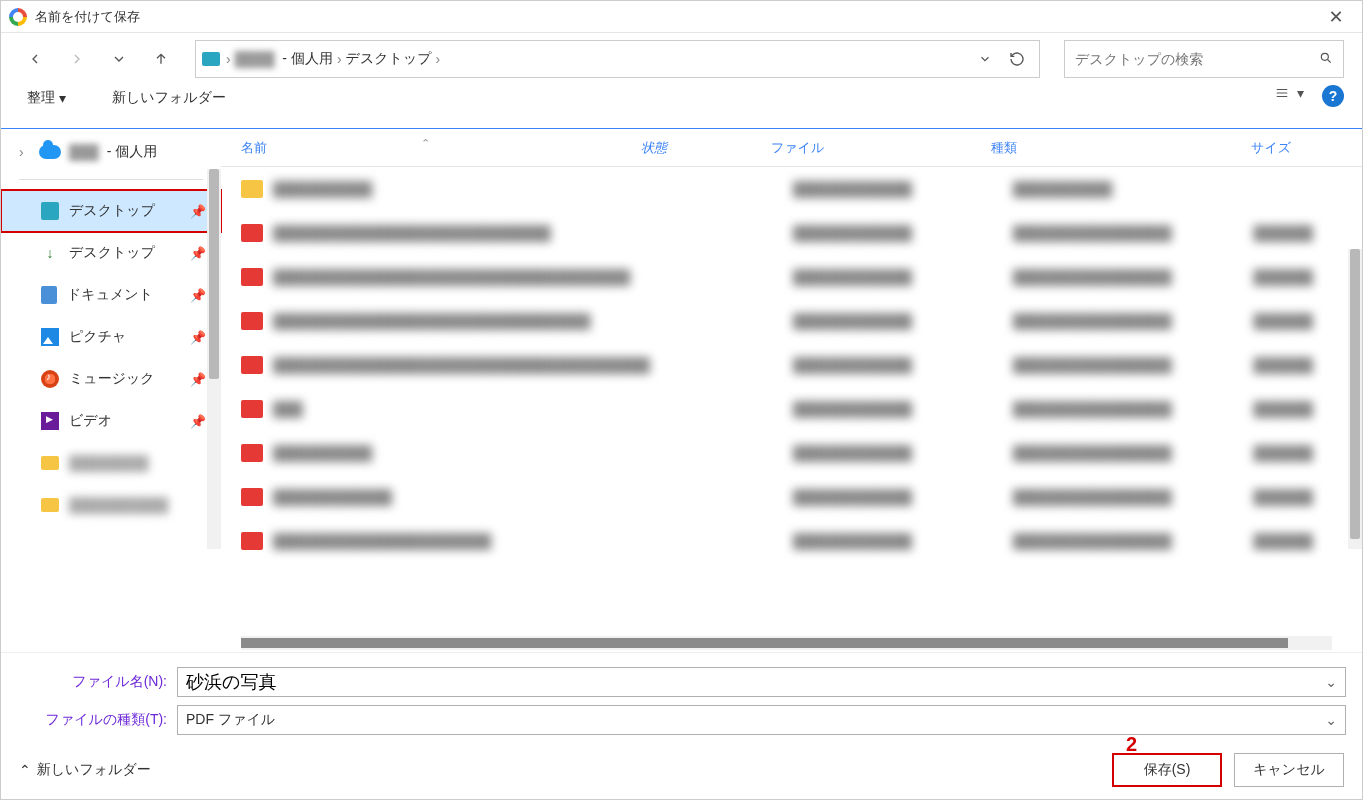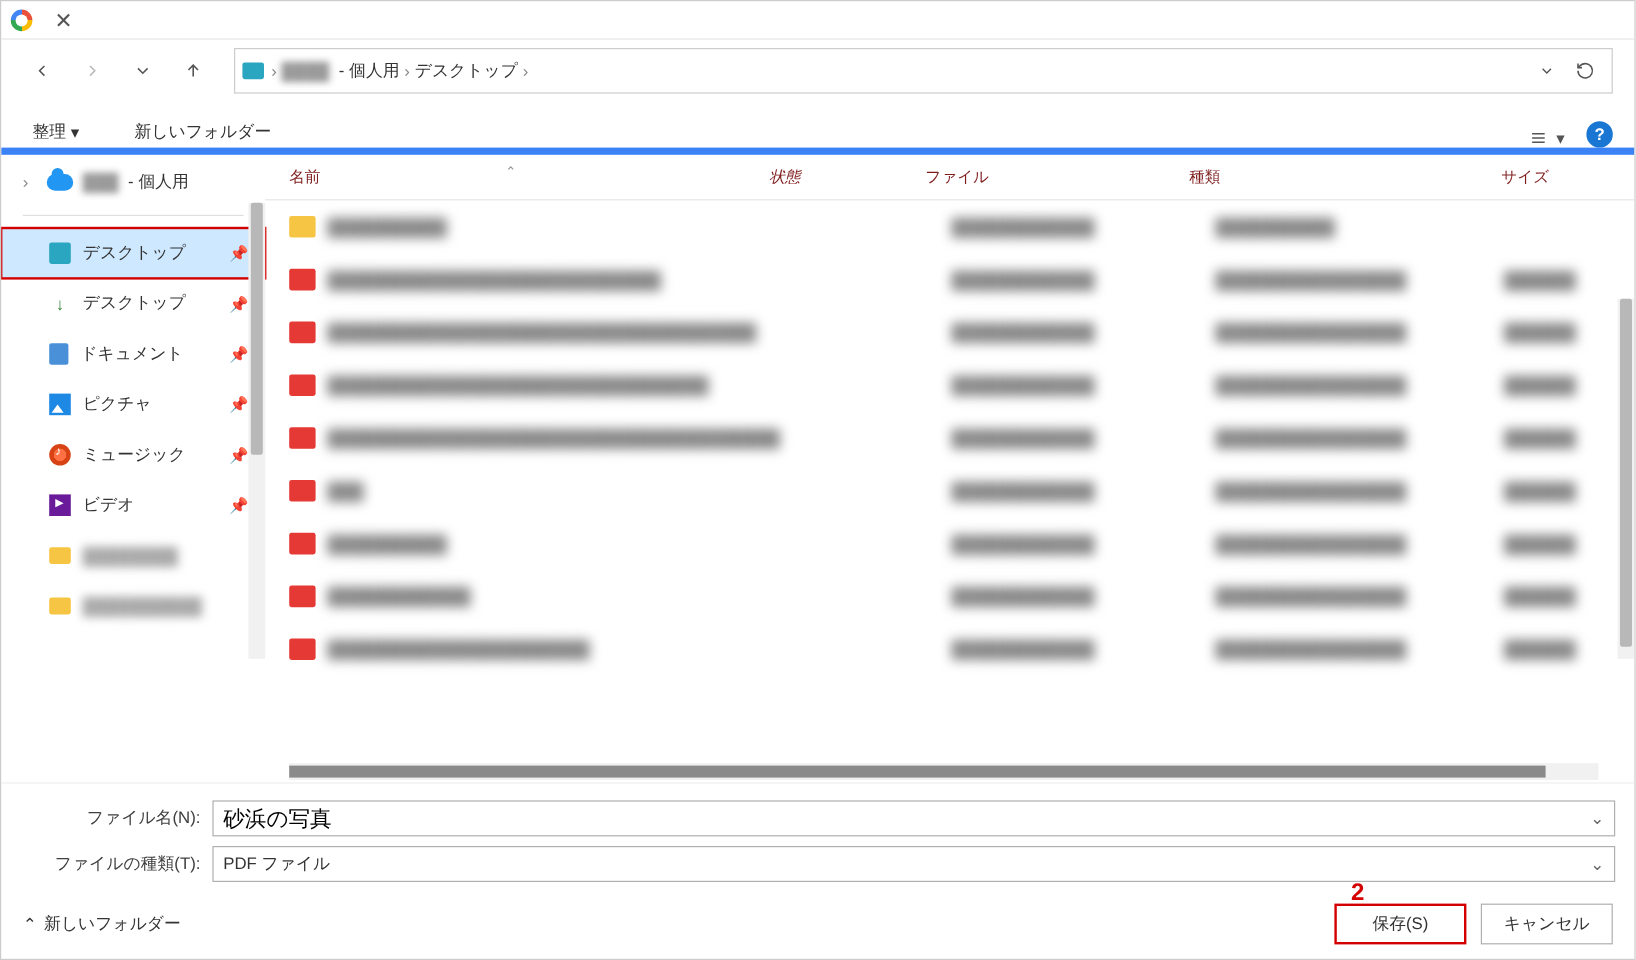--- a/index.html
+++ b/index.html
@@ -21,21 +21,21 @@
 .addrbar .crumb { color: #333; padding: 0 4px; }
 .addrbar .crumb.blur { filter: blur(3px); color: #999; }
 .addrbar .sep { color: #888; }
 .addrbar .spacer { flex: 1; }
 .addrbar .dd, .addrbar .refresh { width: 32px; display:flex; justify-content:center; color:#555; }
 .searchbox { width: 280px; height: 38px; border: 1px solid #ccc; display: flex; align-items: center; padding: 0 10px; margin-left: 14px; }
 .searchbox input { border: none; outline: none; flex: 1; font-size: 14px; color: #888; background: transparent; }
 .searchbox .sicon { color: #555; }
 
 
-.toolrow { height: 44px; display:flex; align-items:flex-end; padding: 0 18px; border-bottom:6px solid #3b82f6; }
+.toolrow { height: 44px; display:flex; align-items:flex-start; padding: 0 18px; border-bottom:1px solid #3b82f6; }
 .tbtn { padding: 4px 8px; color:#333; display:flex; align-items:center; gap:4px; }
 .tspacer { flex:1; }
 .viewbtn { display:flex; align-items:center; gap:6px; color:#555; margin-right:18px; }
 .help { width:22px; height:22px; border-radius:50%; background:#1976d2; color:#fff; display:flex; align-items:center; justify-content:center; font-size:14px; font-weight:bold; }
 
 
 .body { flex:1; display:flex; min-height:0; }
 .tree { width:220px; display:flex; flex-direction:column; padding-top:6px; position:relative; }
 .treerow { height:34px; display:flex; align-items:center; padding-left:18px; gap:8px; }
 .treerow .expand { width:12px; color:#888; }
@@ -55,21 +55,21 @@
 .qi-music::after { content:"♪"; position:absolute; color:#fff; font-size:10px; left:5px; top:1px; }
 .qi-video { width:18px; height:18px; background:#6a1b9a; position:relative; }
 .qi-video::after { content:"▶"; position:absolute; color:#fff; font-size:9px; left:5px; top:2px; }
 .qi-folder { width:18px; height:14px; background:#f6c544; border-radius:2px; }
 .quickrow .qlabel.blur { filter:blur(4px); color:#aaa; }
 .treescroll { position:absolute; right:0; top:40px; width:14px; height:380px; background:#f1f1f1; }
 .treescrollthumb { position:absolute; left:2px; top:0; width:10px; height:210px; background:#b8b8b8; border-radius:2px; }
 
 
 .listing { flex:1; display:flex; flex-direction:column; position:relative; }
-.colhdr { height:38px; display:flex; align-items:center; border-bottom:1px solid #e5e5e5; color:#7f1d1d; font-size:13px; padding-left:20px; }
+.colhdr { height:38px; display:flex; align-items:center; border-bottom:1px solid #e5e5e5; color:#3b82f6; font-size:13px; padding-left:20px; }
 .colhdr .c-name { width:400px; position:relative; }
 .colhdr .c-name::after { content:"⌃"; position:absolute; left:180px; top:-2px; color:#999; font-size:11px; }
 .colhdr .c-state { width:130px;font-style:italic; }
 .colhdr .c-date { width:220px; }
 .colhdr .c-type { width:190px; }
 .colhdr .c-size { width:110px;text-align:right; }
 .rows { flex:1; overflow:hidden; position:relative; }
 .row { height:44px; display:flex; align-items:center; padding-left:20px; }
 .row .ficon { width:22px; height:18px; margin-right:10px; border-radius:2px; }
 .row .ficon.folder { background:#f6c544; }
@@ -82,41 +82,42 @@
 .row .c-type { width:190px; }
 .row .c-size { width:110px; text-align:right; }
 .hscroll { position:absolute; bottom:2px; left:20px; right:30px; height:14px; background:#f1f1f1; }
 .hscrollthumb { position:absolute; left:0; top:2px; height:10px; width:96%; background:#8a8a8a; }
 .vscroll { position:absolute; right:0; top:120px; width:14px; height:300px; background:#f1f1f1; }
 .vscrollthumb { position:absolute; left:2px; top:0; width:10px; height:290px; background:#b8b8b8; border-radius:2px; }
 
 
 .form { padding:14px 16px 6px 16px; display:flex; flex-direction:column; gap:8px; border-top:1px solid #eee; }
 .frow { display:flex; align-items:center; }
-.flabel { width:160px; text-align:right; padding-right:10px; font-size:14px; color:#404040; }
+.flabel { width:160px; text-align:right; padding-right:10px; font-size:14px; color:#6d28d9; }
 .finput { flex:1; height:30px; border:1px solid #b0b0b0; padding:0 8px; display:flex; align-items:center; justify-content:space-between; background:#fff; }
 .finput input { border:none; outline:none; flex:1; font-size:18px; }
 .finput .dd { color:#666; }
 
 
 .footer { height:58px; display:flex; align-items:center; padding:0 18px; position:relative; }
 .hidefold { display:flex; align-items:center; gap:6px; color:#333; }
 .footer .fspacer { flex:1; }
 .annot2 { position:absolute; right:225px; top:-8px; color:#d40000; font-weight:bold; font-size:20px; }
 .pbtn { min-width:110px; height:34px; border:1px solid #b0b0b0; background:#fff; margin-left:12px; display:flex; align-items:center; justify-content:center; font-size:14px; }
 .pbtn.save { border:2px solid #d40000; }
 
 .cloud { width:22px; height:14px; background:#2196f3; border-radius:8px; position:relative; }
 .cloud::before { content:""; position:absolute; width:10px; height:10px; background:#2196f3; border-radius:50%; top:-5px; left:4px; }
 </style>
 </head>
 <body>
 
 <div class="titlebar">
   <div class="appicon"></div>
+  <div class="title">名前を付けて保存</div>
   <div class="close">✕</div>
 </div>
 
 <div class="navrow">
   <div class="navbtn">
       <svg viewBox="0 0 24 24" fill="none" stroke="currentColor" stroke-width="2">
         <path d="M15 6l-6 6 6 6"></path>
       </svg>
     </div>
   <div class="navbtn" style="opacity:.4">
@@ -148,20 +149,27 @@
           <path d="M6 9l6 6 6-6"></path>
         </svg>
       </div>
     <div class="refresh">
         <svg width="16" height="16" viewBox="0 0 24 24" fill="none" stroke="currentColor" stroke-width="2">
           <path d="M3 12a9 9 0 1 0 3-6.7L3 8"></path>
           <path d="M3 3v5h5"></path>
         </svg>
       </div>
   </div>
+  <div class="searchbox">
+    <input placeholder="デスクトップの検索" style="">
+    <span class="sicon"><svg width="14" height="14" viewBox="0 0 24 24" fill="none" stroke="currentColor" stroke-width="2">
+          <circle cx="10" cy="10" r="6"></circle>
+          <path d="M20 20l-5-5"></path>
+        </svg></span>
+  </div>
 </div>
 
 <div class="toolrow">
   <div class="tbtn">
       <span>整理</span>
       <span>▾</span>
     </div>
   <div style="width:30px"></div>
   <div class="tbtn">新しいフォルダー</div>
   <div class="tspacer"></div>

